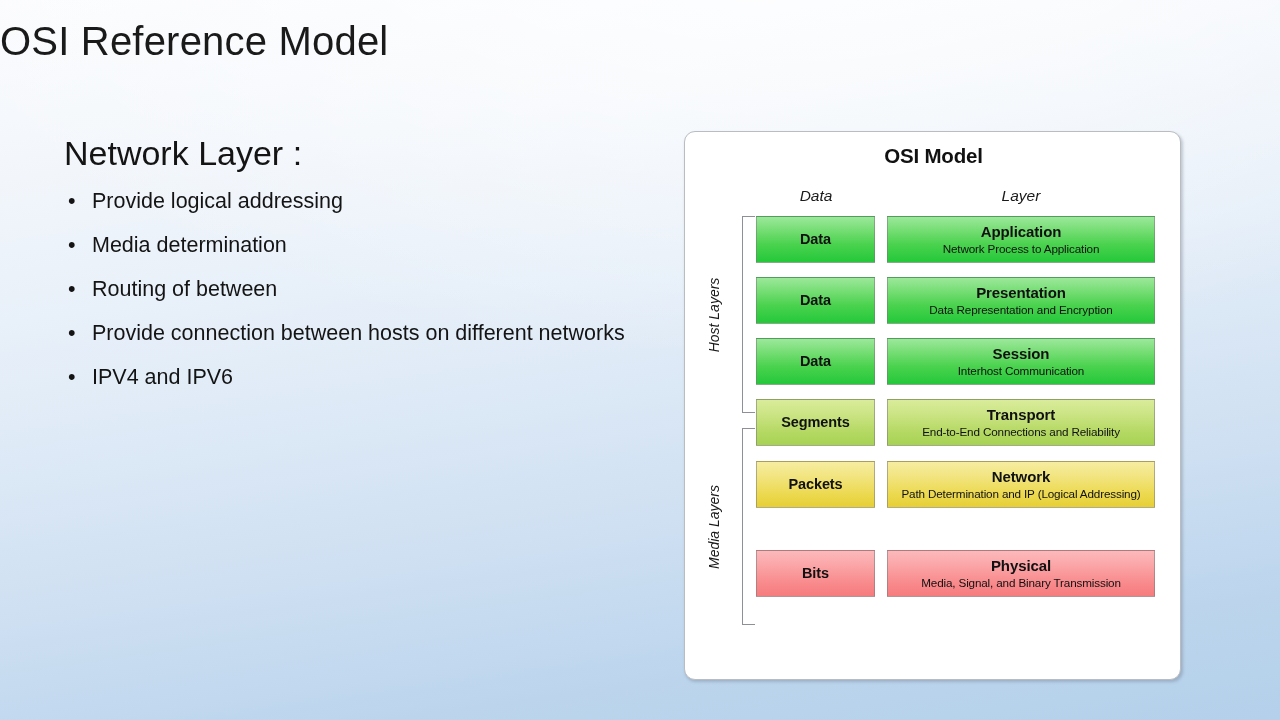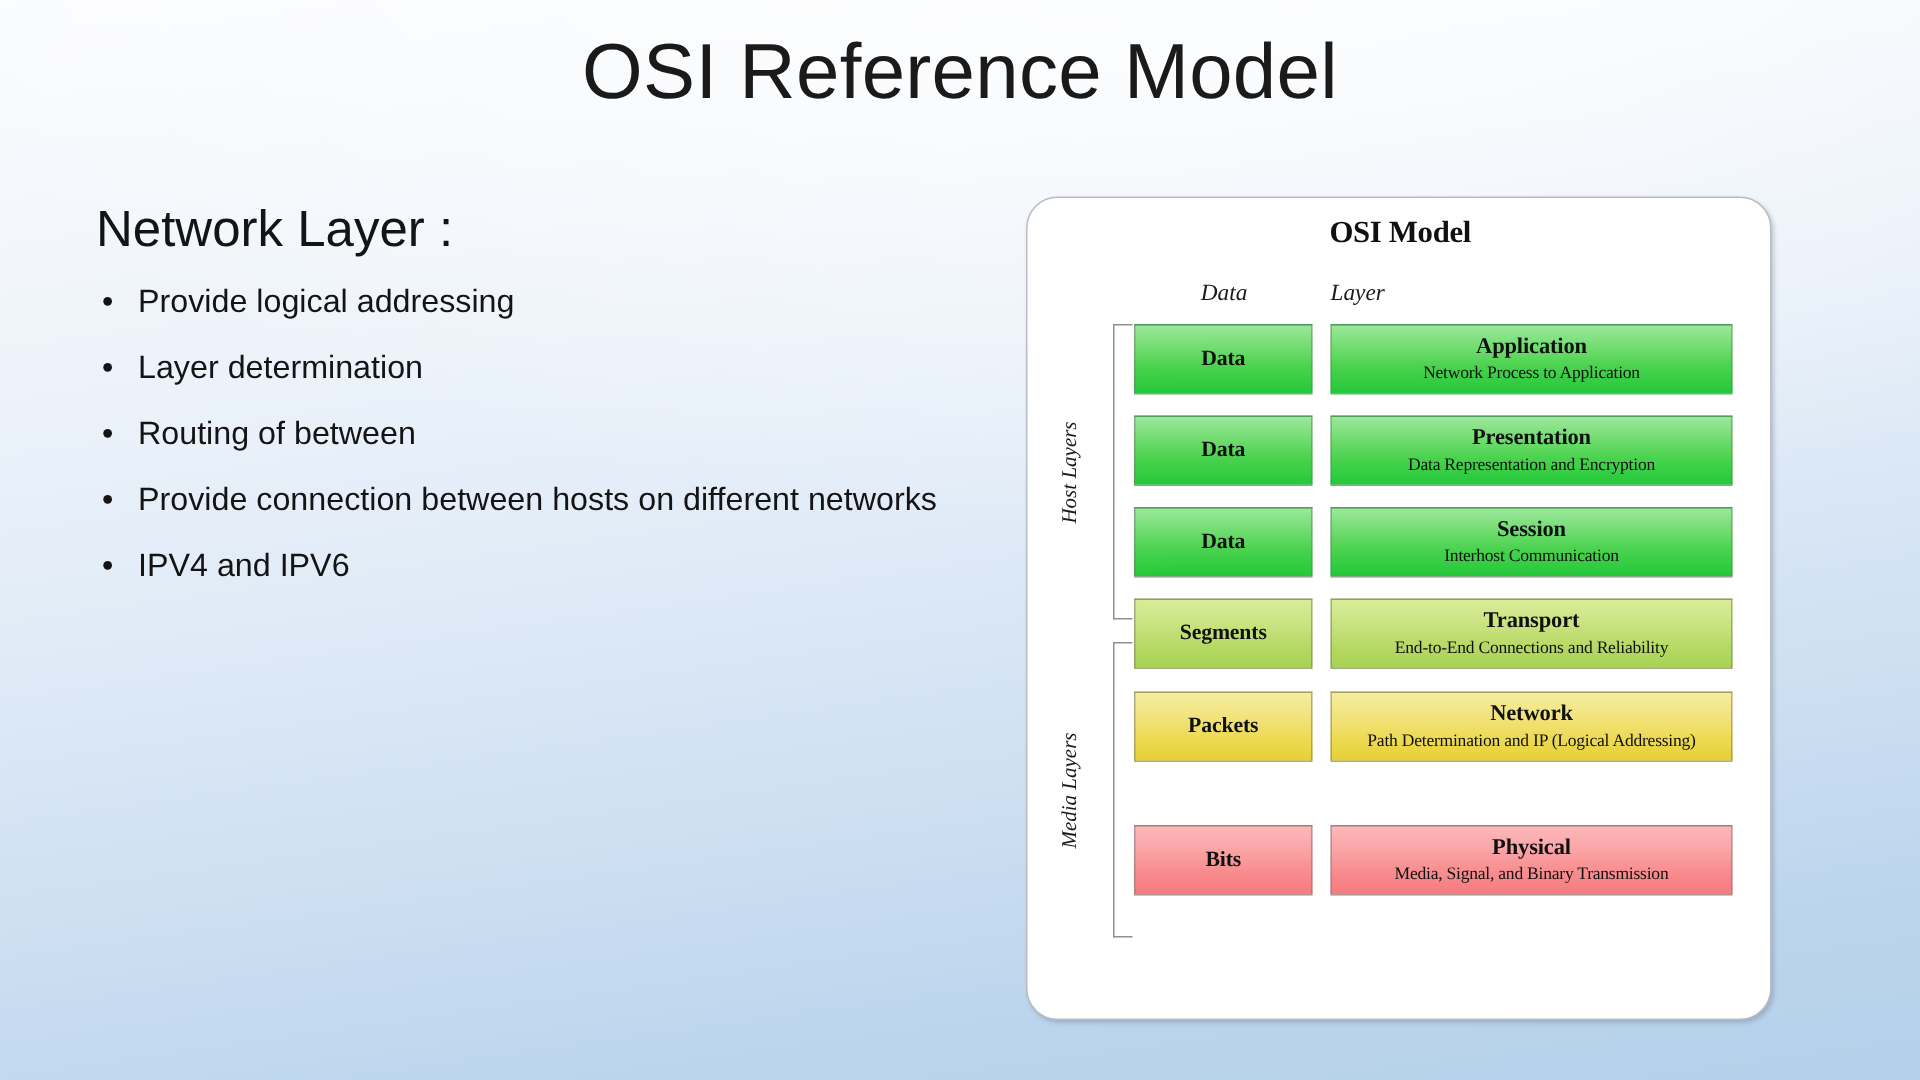--- a/index.html
+++ b/index.html
@@ -23,22 +23,21 @@
       linear-gradient(172deg, #fbfcfe 0%, #f2f6fb 20%, #e3edf8 44%, #cfe0f2 68%, #bcd5ed 86%, #b4d0ea 100%);
     overflow: hidden;
   }
 
   
   .slide-title {
     position: absolute;
     top: 18px;
     left: 0;
     width: 1280px;
-    text-align: center;
-    font-size: 52px;
+    font-size: 40px;
     font-weight: 400;
     color: #1a1a1a;
     letter-spacing: 0.2px;
     line-height: 1.18;
   }
 
   
   .content-left {
     position: absolute;
     left: 64px;
@@ -76,45 +75,44 @@
 
   
   .osi-card {
     position: absolute;
     left: 684px;
     top: 131px;
     width: 497px;
     height: 549px;
     background: #ffffff;
     border: 1px solid #b9bdc2;
-    border-radius: 21px;
+    border-radius: 11px;
     box-shadow: 1.5px 2px 3px rgba(90,100,115,0.30);
     box-sizing: border-box;
-    font-family: Liberation Serif, serif;
   }
   .osi-title {
     position: absolute;
     top: 12px;
     left: 0;
     width: 497px;
     text-align: center;
     font-size: 20.5px;
     font-weight: bold;
     color: #111111;
     letter-spacing: -0.2px;
   }
 
   .col-head {
     position: absolute;
     font-style: italic;
     font-size: 15.5px;
     color: #1a1a1a;
   }
   .col-head.data { top: 55px; left: 71px; width: 120px; text-align: center; }
-  .col-head.layer { top: 55px; left: 202px; width: 268px; }
+  .col-head.layer { top: 55px; left: 202px; width: 268px; text-align: center; }
 
   
   .rows {
     position: absolute;
     top: 84px;
     left: 0;
     width: 497px;
   }
   .row {
     position: relative;
@@ -204,21 +202,21 @@
 
   <div class="content-left">
     <h2 class="section-heading">Network Layer :</h2>
     <ul class="bullet-list">
       <li class="bullet-item">
         <span class="dot">•</span>
         <span>Provide logical addressing</span>
       </li>
       <li class="bullet-item">
         <span class="dot">•</span>
-        <span>Layer determination</span>
+        <span>Media determination</span>
       </li>
       <li class="bullet-item">
         <span class="dot">•</span>
         <span>Routing of between</span>
       </li>
       <li class="bullet-item">
         <span class="dot">•</span>
         <span>Provide connection between hosts on different networks</span>
       </li>
       <li class="bullet-item">

